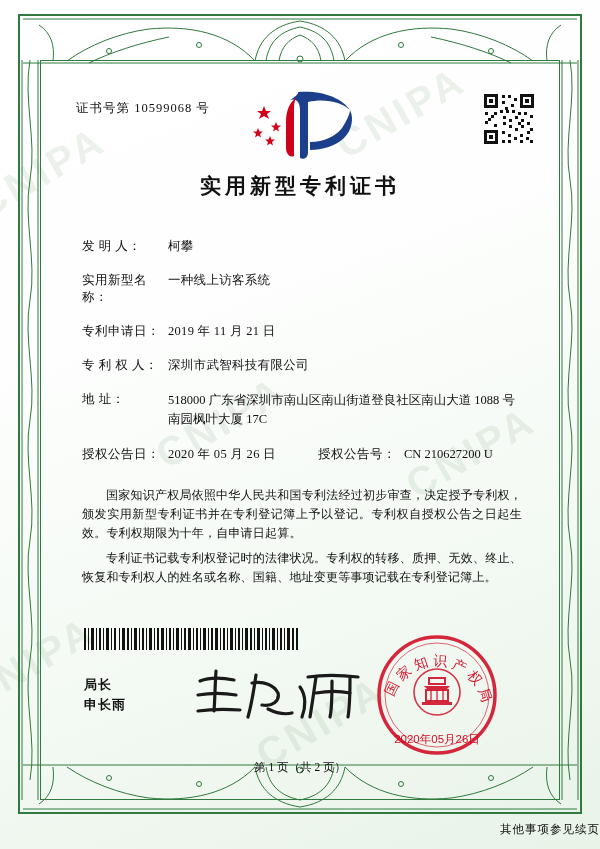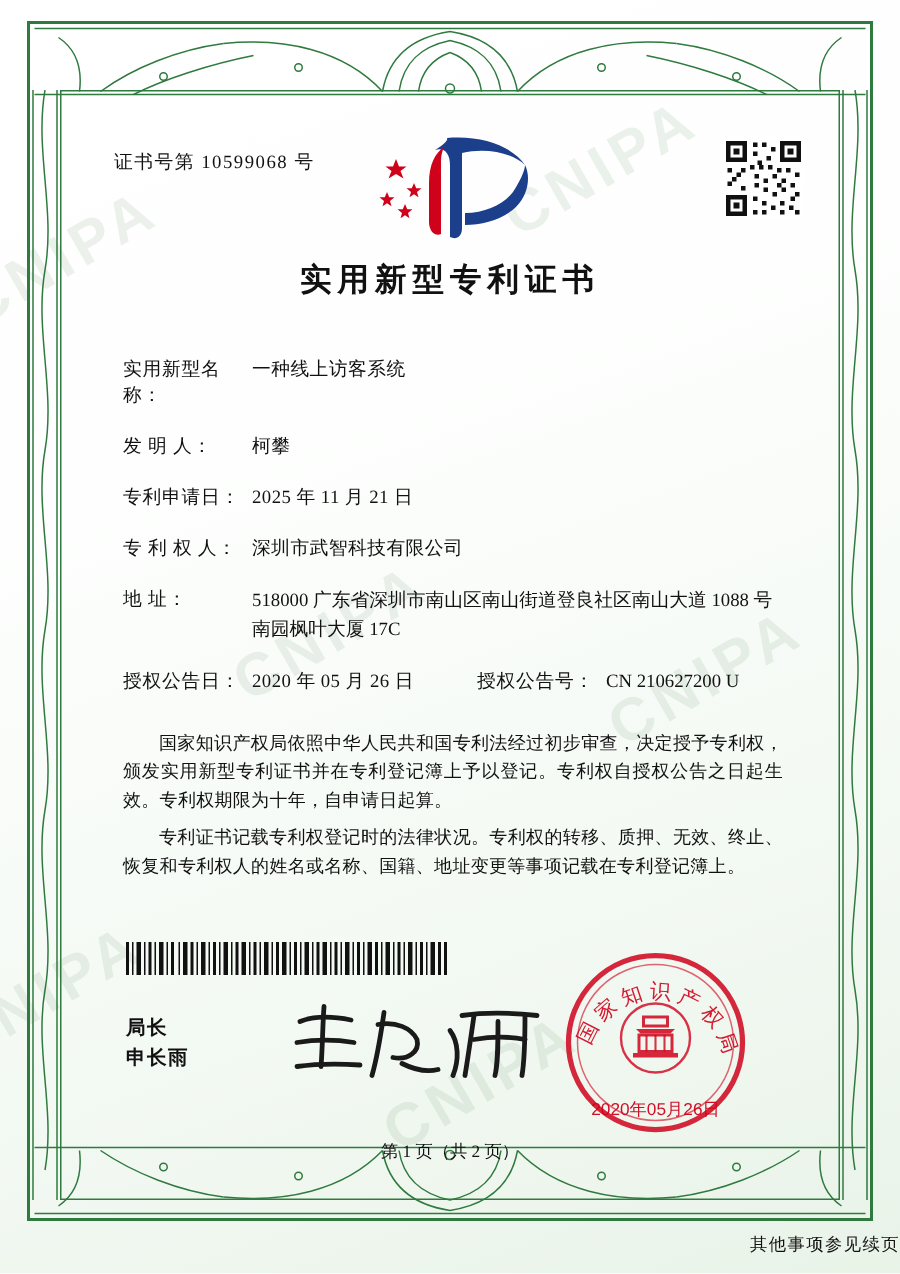--- a/index.html
+++ b/index.html
@@ -365,30 +365,30 @@
             <rect x="48" y="36" width="3" height="3"></rect>
             <rect x="36" y="30" width="3" height="3"></rect>
         </g>
       </svg>
     </div>
 
     <div class="title">实用新型专利证书</div>
 
     <div class="fields">
       <div class="field-row">
+        <div class="field-label">发 明 人：</div>
+        <div class="field-value">柯攀</div>
+      </div>
+      <div class="field-row">
         <div class="field-label">实用新型名称：</div>
         <div class="field-value">一种线上访客系统</div>
       </div>
       <div class="field-row">
-        <div class="field-label">发 明 人：</div>
-        <div class="field-value">柯攀</div>
-      </div>
-      <div class="field-row">
         <div class="field-label">专利申请日：</div>
-        <div class="field-value">2025 年 11 月 21 日</div>
+        <div class="field-value">2019 年 11 月 21 日</div>
       </div>
       <div class="field-row">
         <div class="field-label">专 利 权 人：</div>
         <div class="field-value">深圳市武智科技有限公司</div>
       </div>
       <div class="field-row">
         <div class="field-label">地 址：</div>
         <div class="addr-value">518000 广东省深圳市南山区南山街道登良社区南山大道 1088 号南园枫叶大厦 17C</div>
       </div>
       <div class="field-row two-col">

